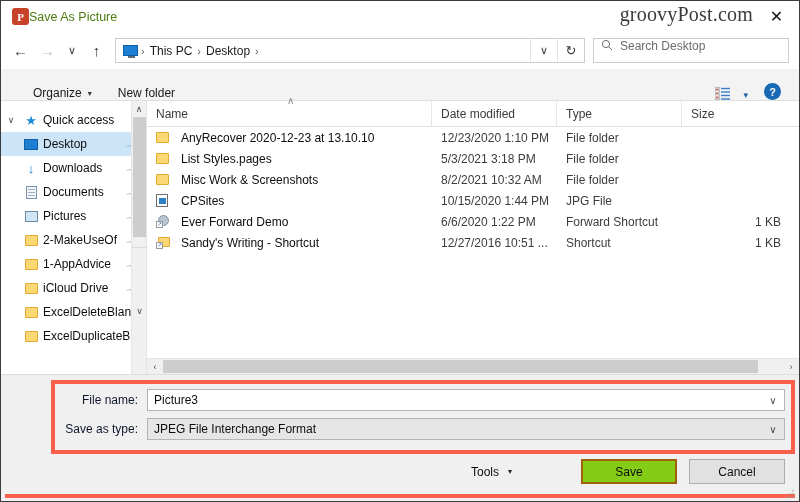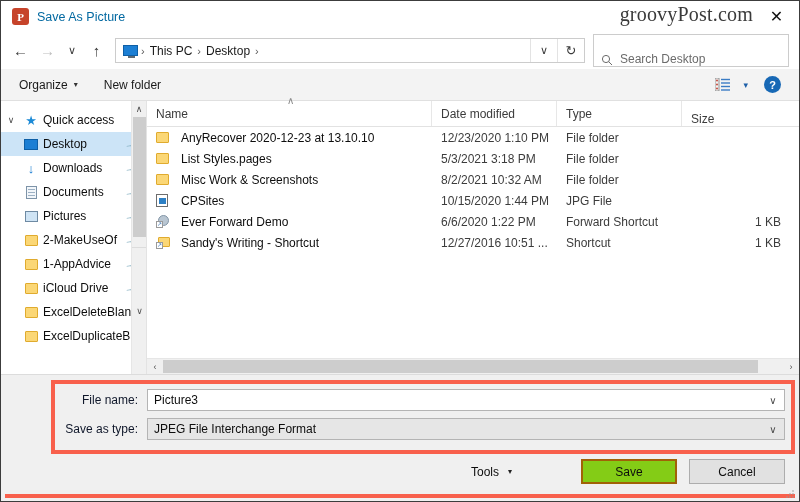--- a/index.html
+++ b/index.html
@@ -45,23 +45,23 @@
     color: #ffffff;
     font-size: 11px;
     font-weight: bold;
     display: flex;
     align-items: center;
     justify-content: center;
     flex: 0 0 auto;
     font-family: "Liberation Serif", serif;
   }
   .title-text {
-    margin-left: 8px;
+    margin-left: 0;
     font-size: 12.5px;
-    color: #0369a1;
+    color: #4d7c0f;
   }
   .watermark {
     position: absolute;
     right: 46px;
     top: 2px;
     font-family: "Liberation Serif", serif;
     font-size: 20px;
     color: #3a3a3a;
     letter-spacing: 0.2px;
   }
@@ -155,26 +155,26 @@
     justify-content: center;
     color: #3b3b3b;
     font-size: 11px;
     border-left: 1px solid #e3e3e3;
     cursor: default;
   }
   .addr-refresh { font-size: 13px; }
 
   .searchbox {
     width: 196px;
-    height: 33px;
+    height: 25px;
     border: 1px solid #cccccc;
     background: #ffffff;
     margin-left: 8px;
     display: flex;
-    align-items: flex-end;
+    align-items: flex-start;
     box-sizing: border-box;
     flex: 0 0 auto;
   }
   .search-icon {
     width: 26px;
     display: flex;
     align-items: center;
     justify-content: center;
     color: #6b6b6b;
     font-size: 12px;
@@ -184,22 +184,22 @@
     color: #6b6b6b;
   }
 
   
   .commandbar {
     height: 32px;
     flex: 0 0 32px;
     background: #f3f3f3;
     border-bottom: 1px solid #e0e0e0;
     display: flex;
-    align-items: center;
-    padding: 0 10px 0 18px;
+    align-items: flex-end;
+    padding: 0 10px 0 32px;
     box-sizing: border-box;
   }
   .cmd-item {
     font-size: 12px;
     color: #1a1a1a;
     margin-right: 26px;
     display: flex;
     align-items: center;
     cursor: default;
   }
@@ -388,21 +388,21 @@
     align-items: center;
     padding-left: 9px;
     box-sizing: border-box;
     border-right: 1px solid #e7e7e7;
     cursor: default;
     position: relative;
   }
   .col-name { width: 285px; flex: 0 0 285px; }
   .col-date { width: 125px; flex: 0 0 125px; }
   .col-type { width: 125px; flex: 0 0 125px; }
-  .col-size { flex: 1 1 auto; border-right: none; align-items: flex-end; }
+  .col-size { flex: 1 1 auto; border-right: none; }
   .sort-arrow {
     position: absolute;
     top: -6px;
     left: 140px;
     font-size: 10px;
     color: #8a8a8a;
   }
 
   .rows { flex: 1 1 auto; overflow: hidden; }
   .frow {

